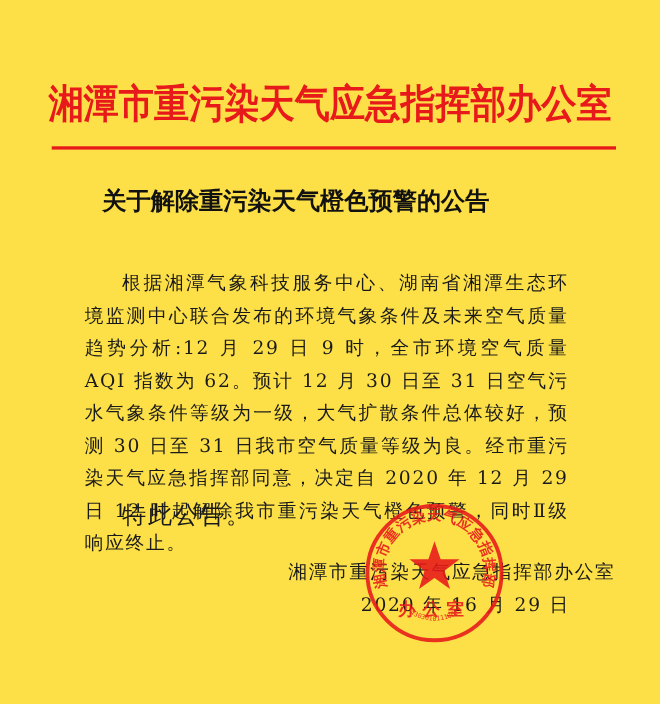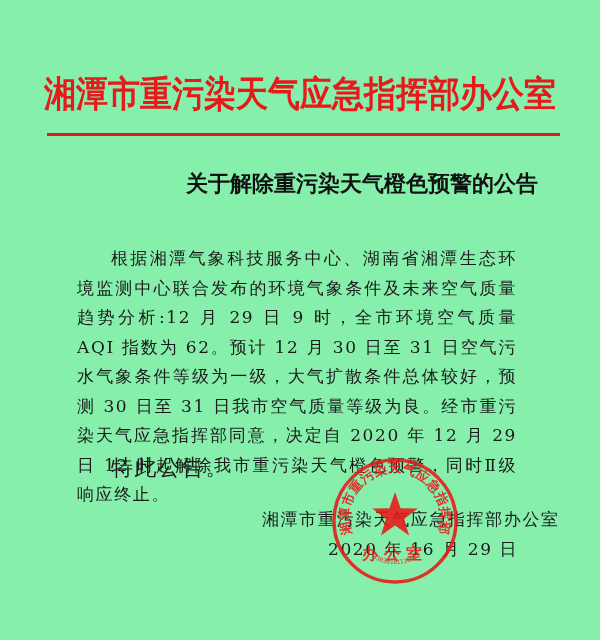--- a/index.html
+++ b/index.html
@@ -1,26 +1,26 @@
 <!DOCTYPE html>
 <html><head>
   <meta charset="utf-8">
   <style>
     html, body { margin: 0; padding: 0; background: #ffffff; }
     body { width: 600px; height: 640px; position: relative; overflow: hidden; }
-    .page { position: absolute; left: 0; top: 0; width: 600px; height: 640px; background: #86efac; }
+    .page { position: absolute; left: 0; top: 0; width: 600px; height: 640px; background: #fde047; }
     .red-title {
       position: absolute; left: 0; width: 600px; top: 72px; text-align: center;
       font-family: "DejaVu Serif", "Liberation Serif", serif;
       font-size: 32px; font-weight: bold; color: #e8191a; letter-spacing: 0px;
       line-height: 44px; transform: scaleY(1.12);
     }
     .red-rule { position: absolute; left: 47px; top: 133px; width: 513px; height: 3px; background: #e8191a; }
     .notice-title {
-      position: absolute; left: 0; width: 538px; top: 168px; text-align: right;
+      position: absolute; left: 0; width: 538px; top: 168px; text-align: center;
       font-family: "DejaVu Serif", "Liberation Serif", serif;
       font-size: 22px; font-weight: bold; color: #111111; line-height: 30px;
     }
     .body-text {
       position: absolute; left: 77px; top: 244px; width: 440px;
       font-family: "DejaVu Serif", "Liberation Serif", serif;
       font-size: 17px; color: #1a1a1a; line-height: 29.5px;
     }
     .body-text p { margin: 0; text-indent: 2em; text-align: justify; letter-spacing: 1.6px; }
     .closing { position: absolute; left: 111px; top: 453px;

